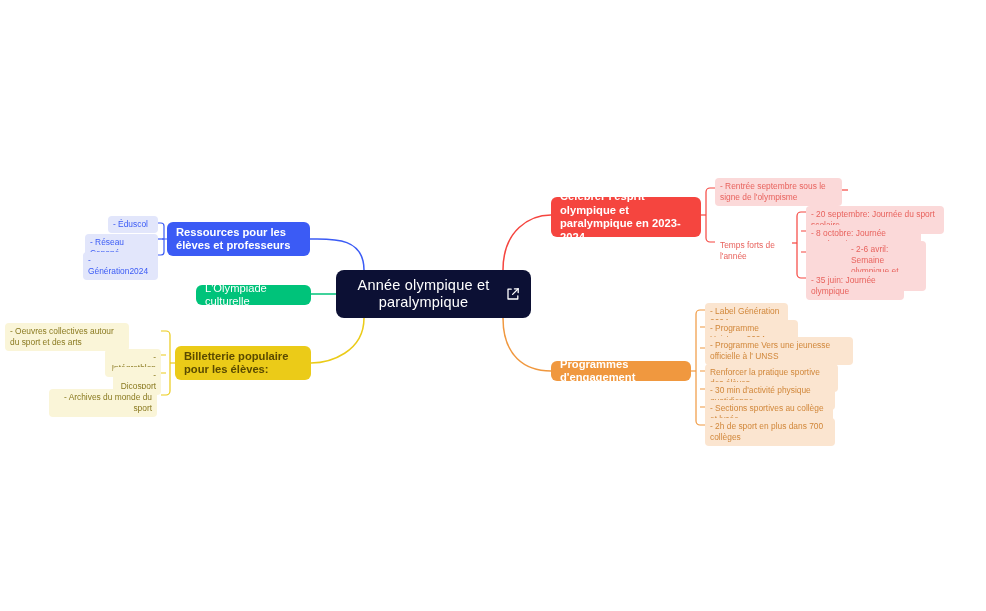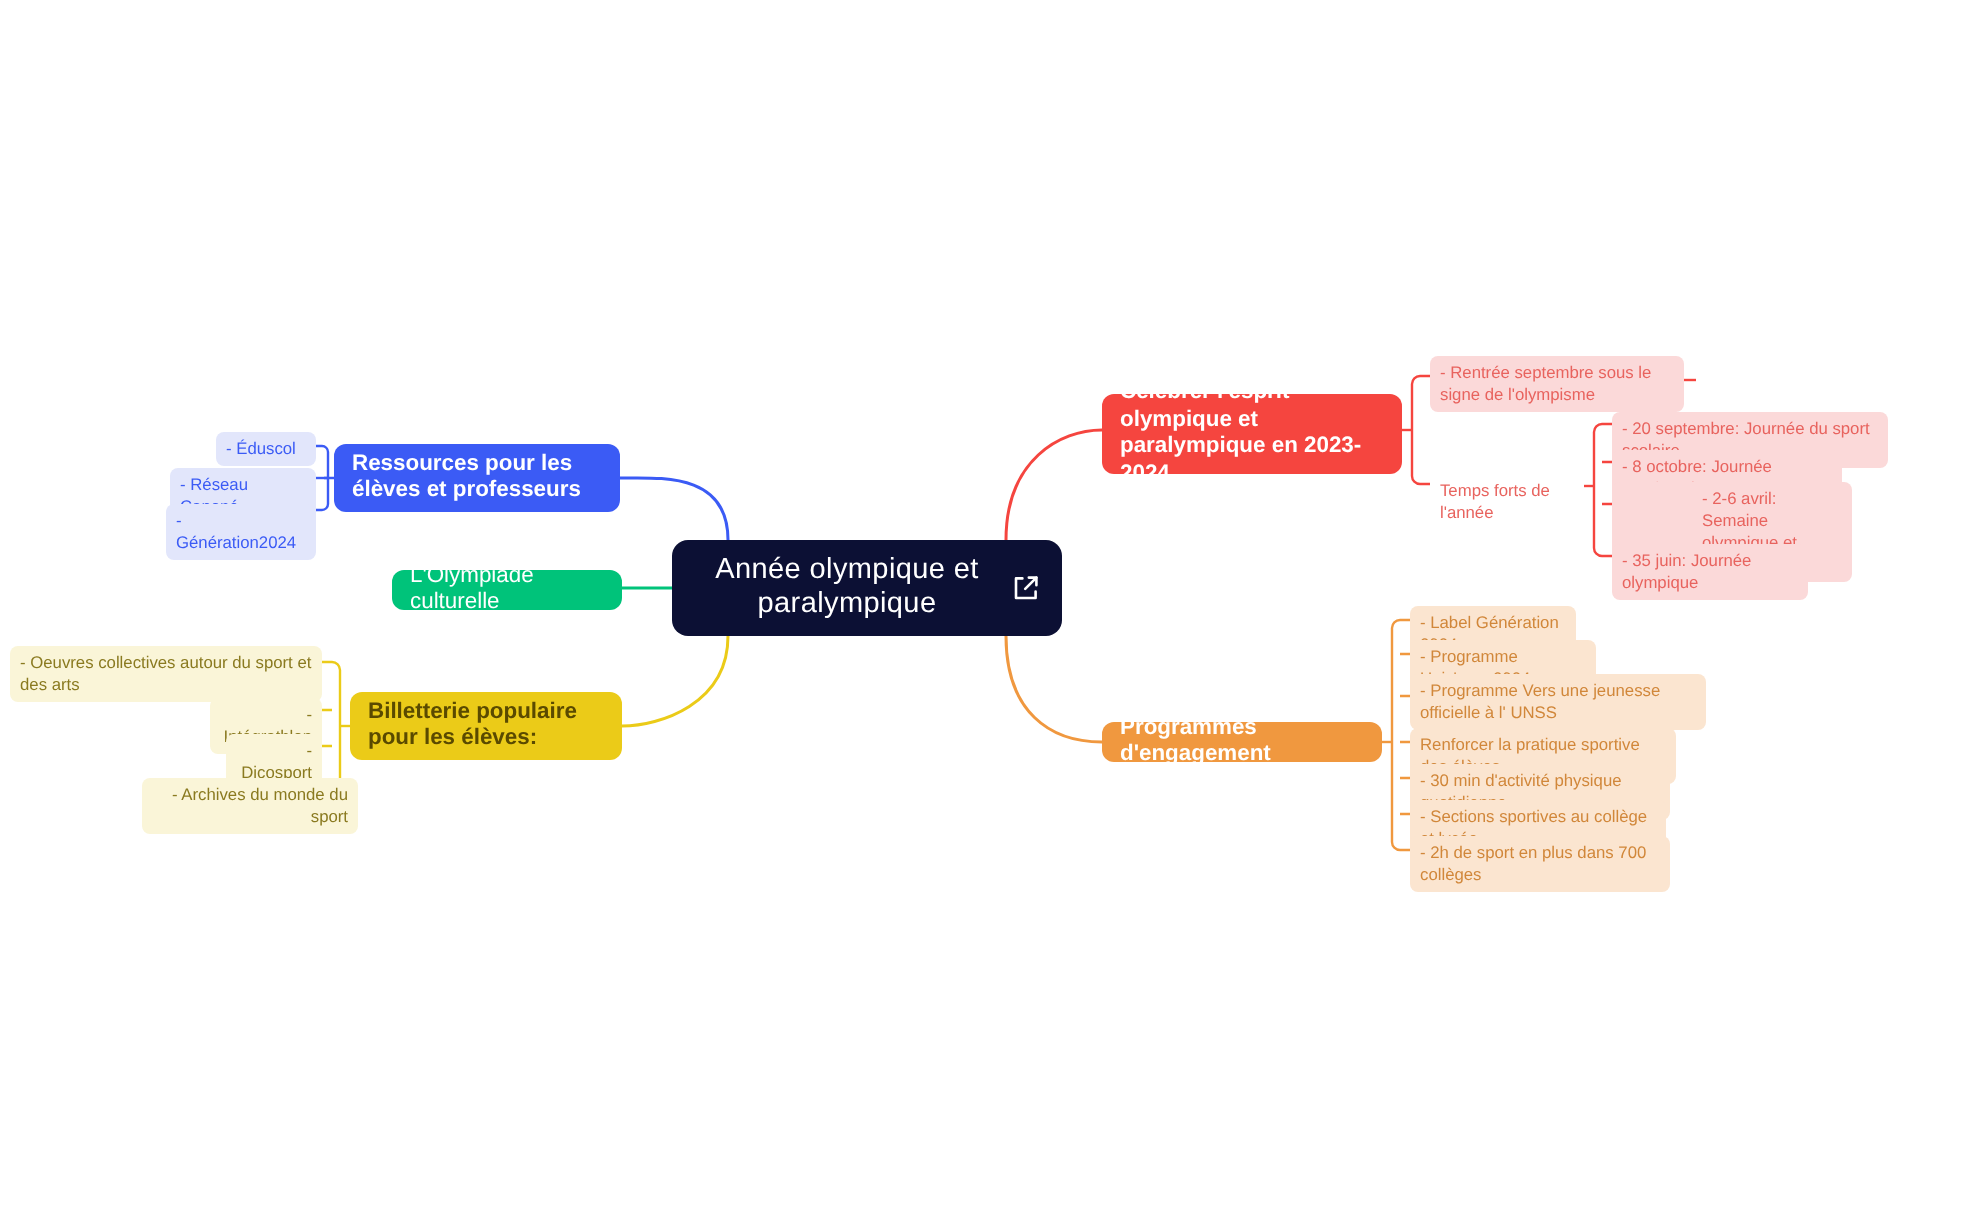--- a/index.html
+++ b/index.html
@@ -110,24 +110,24 @@
   <div class="leaf leaf-blue" style="left:85px;top:234px;width:73px;">- Réseau Canopé</div>
   <div class="leaf leaf-blue" style="left:83px;top:252px;width:75px;">- Génération2024</div>
 
   <div class="node branch b-green">
     <span>L'Olympiade culturelle</span>
   </div>
 
   <div class="node branch b-yellow">
     <span>Billetterie populaire pour les élèves:</span>
   </div>
-  <div class="leaf leaf-yellow" style="left:5px;top:323px;width:156px;">- Oeuvres collectives autour du sport et des arts</div>
+  <div class="leaf leaf-yellow" style="left:5px;top:323px;width:124px;">- Oeuvres collectives autour du sport et des arts</div>
   <div class="leaf leaf-yellow r" style="left:105px;top:349px;width:56px;">- Intégrathlon</div>
   <div class="leaf leaf-yellow r" style="left:113px;top:367px;width:48px;">- Dicosport</div>
-  <div class="leaf leaf-yellow r" style="left:71px;top:389px;width:108px;">- Archives du monde du sport</div>
+  <div class="leaf leaf-yellow r" style="left:49px;top:389px;width:108px;">- Archives du monde du sport</div>
 
   <div class="node branch b-red">
     <span>Célébrer l'esprit olympique et paralympique en 2023-2024</span>
   </div>
   <div class="leaf leaf-red" style="left:715px;top:178px;width:127px;">- Rentrée septembre sous le signe de l'olympisme</div>
 
   <div class="leaf leaf-plain" style="left:715px;top:237px;width:77px;">Temps forts de l'année</div>
   <div class="leaf leaf-red" style="left:806px;top:206px;width:138px;">- 20 septembre: Journée du sport scolaire</div>
   <div class="leaf leaf-red" style="left:806px;top:225px;width:115px;">- 8 octobre: Journée paralympique</div>
   <div class="leaf leaf-red" style="left:806px;top:241px;width:120px;padding-left:45px;">- 2-6 avril: Semaine olympique et paralympique</div>

